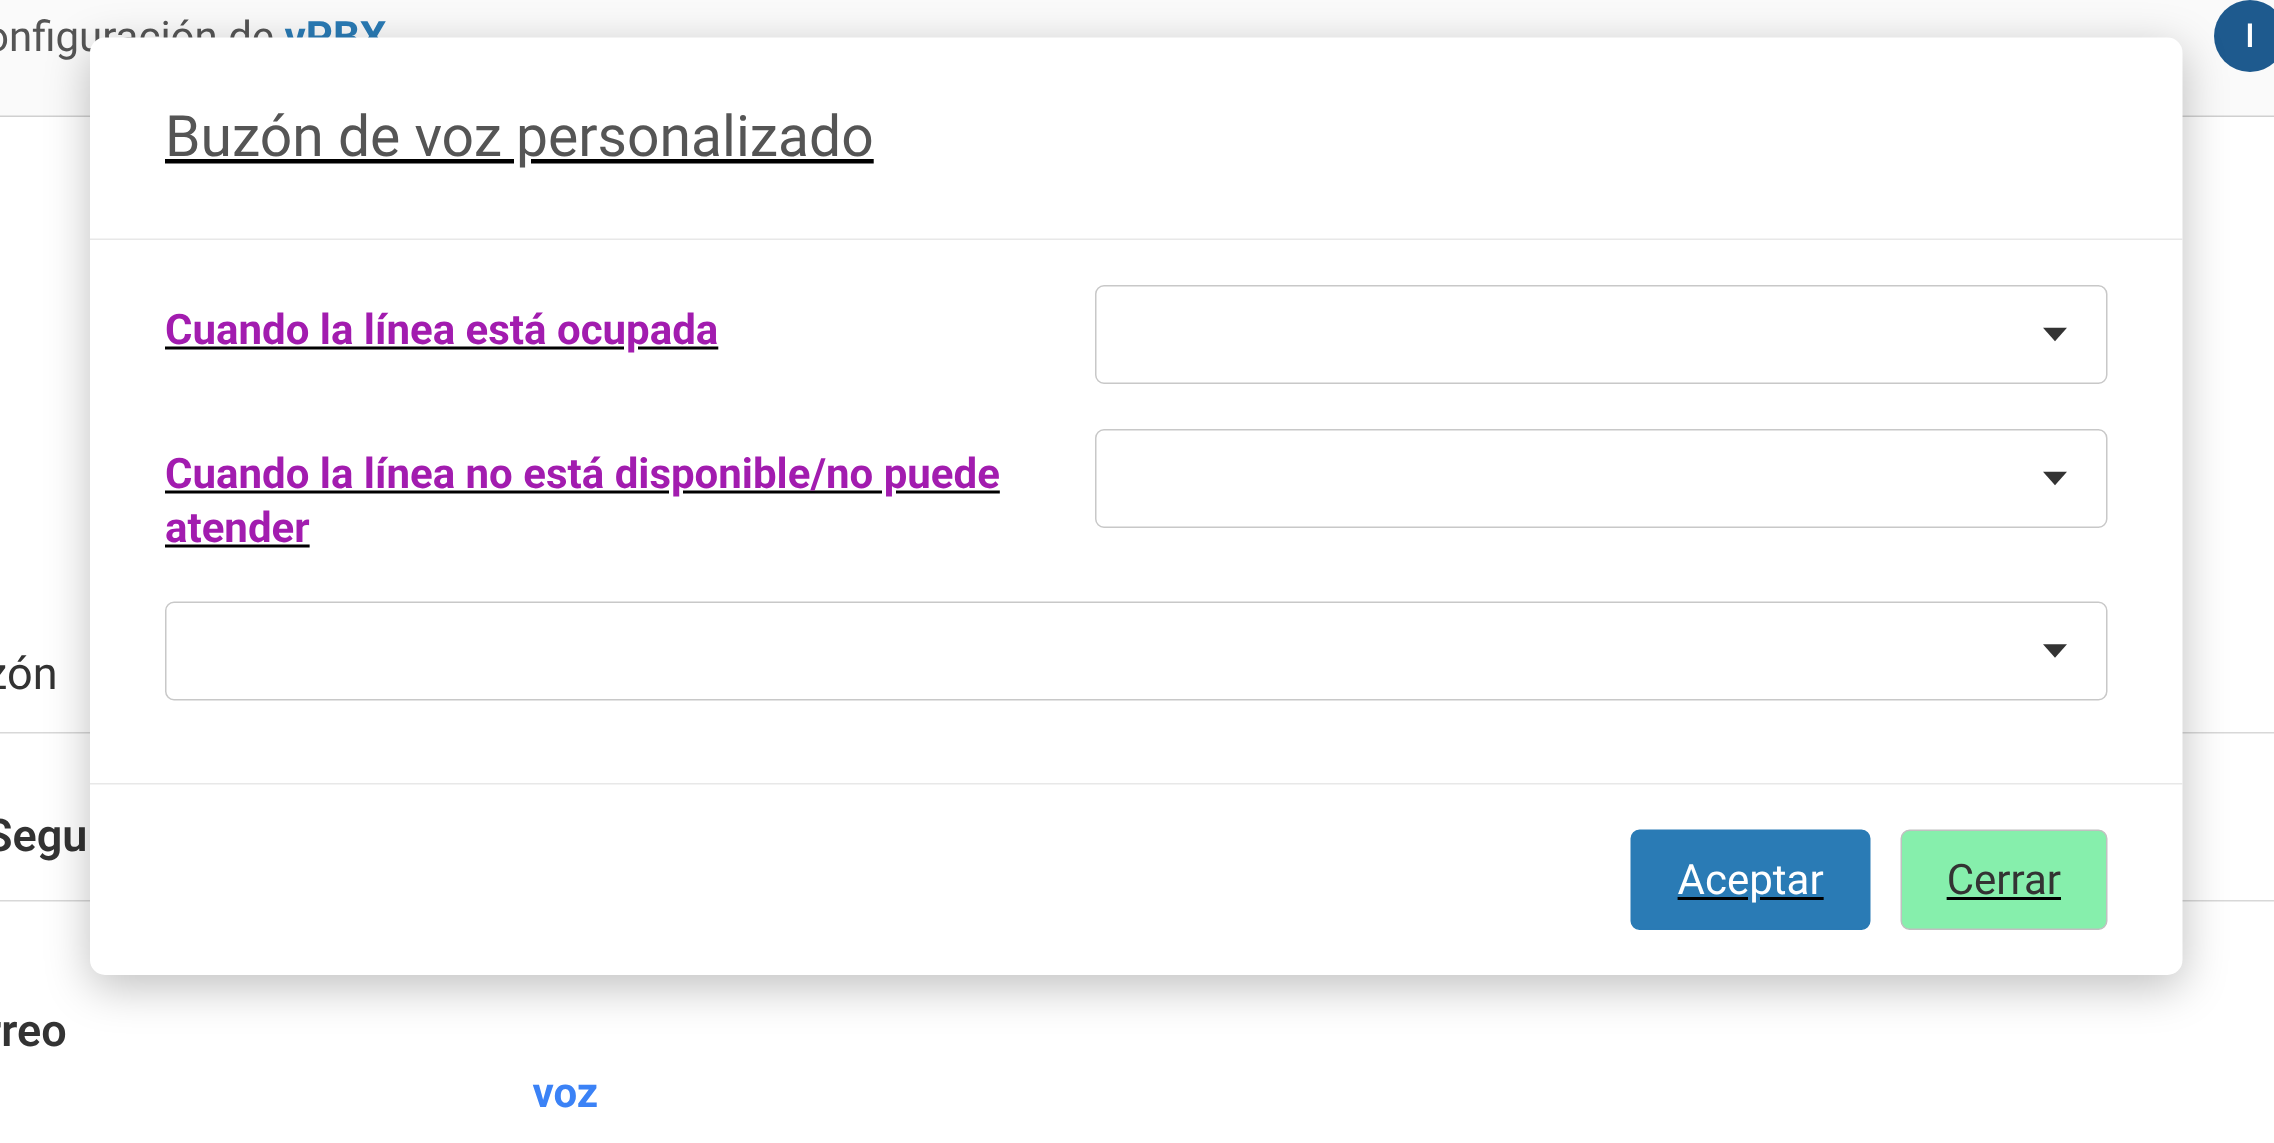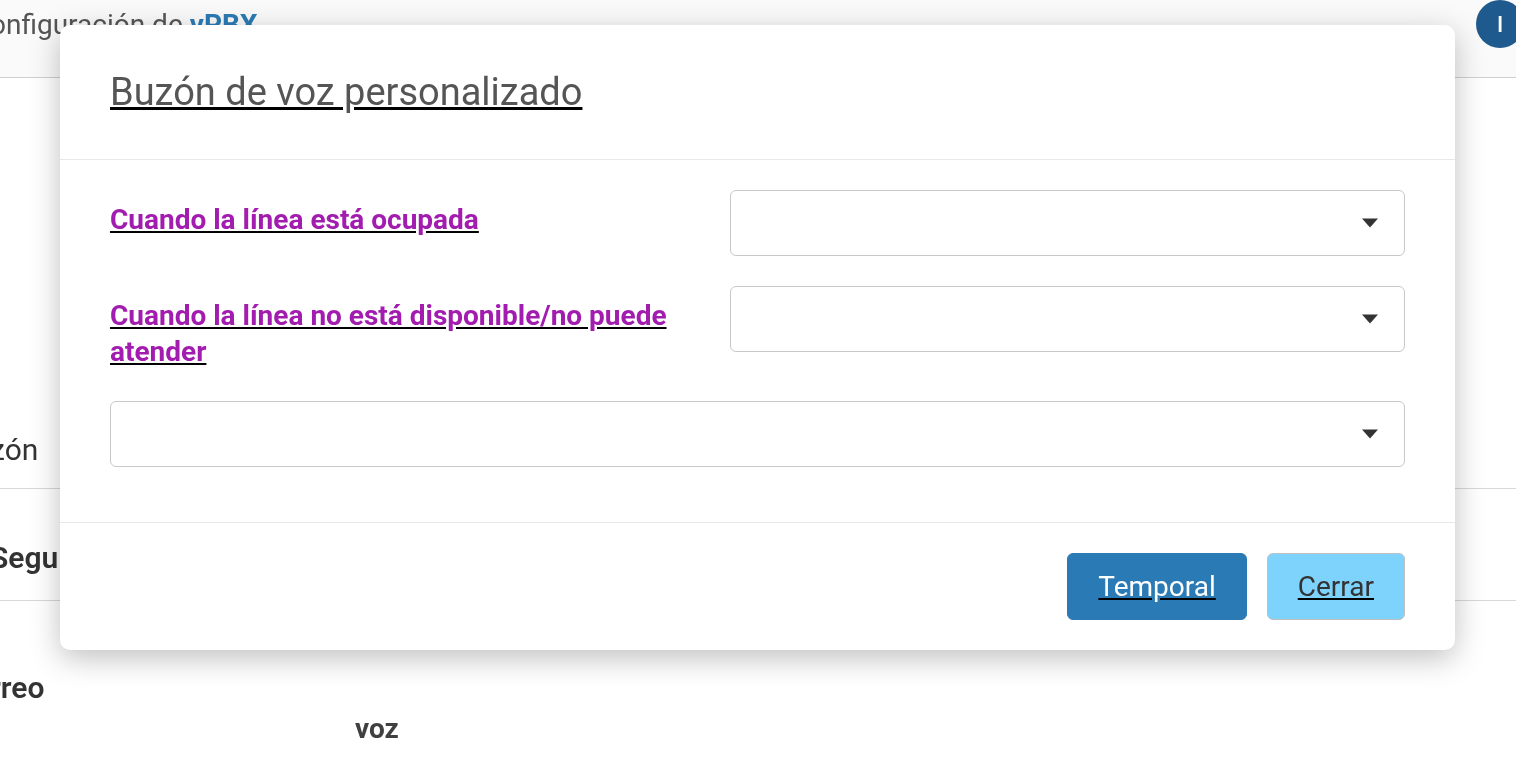--- a/index.html
+++ b/index.html
@@ -79,21 +79,21 @@
       left: -10px;
       font-size: 30px;
       color: #333;
       font-weight: 600;
     }
     .bg-voz {
       position: absolute;
       top: 712px;
       left: 355px;
       font-size: 28px;
-      color: #404040;
+      color: #3b82f6;
       font-weight: 700;
     }
     .bg-divider1 {
       position: absolute;
       top: 488px;
       left: 0;
       width: 100%;
       height: 1px;
       background: #d8d8d8;
     }
@@ -191,21 +191,21 @@
       cursor: pointer;
       border: 1px solid transparent;
       font-family: inherit;
     }
     .btn-primary {
       background: #2a7bb5;
       color: #ffffff;
       border-color: #2a7bb5;
     }
     .btn-secondary {
-      background: #7dd3fc;
+      background: #86efac;
       color: #333;
       border-color: #c0c0c0;
     }
   </style>
 </head>
 <body>
 
 <div class="background">
   <div class="bg-header">
     <div class="bg-header-text">
@@ -248,17 +248,17 @@
 
       <div class="form-row">
         <div class="form-select">
           <span></span>
           <span class="select-caret"></span>
         </div>
       </div>
 
     </div>
     <div class="modal-footer">
-      <button class="btn btn-primary">Temporal</button>
+      <button class="btn btn-primary">Aceptar</button>
       <button class="btn btn-secondary">Cerrar</button>
     </div>
   </div>
 </div>
 
 </body></html>

